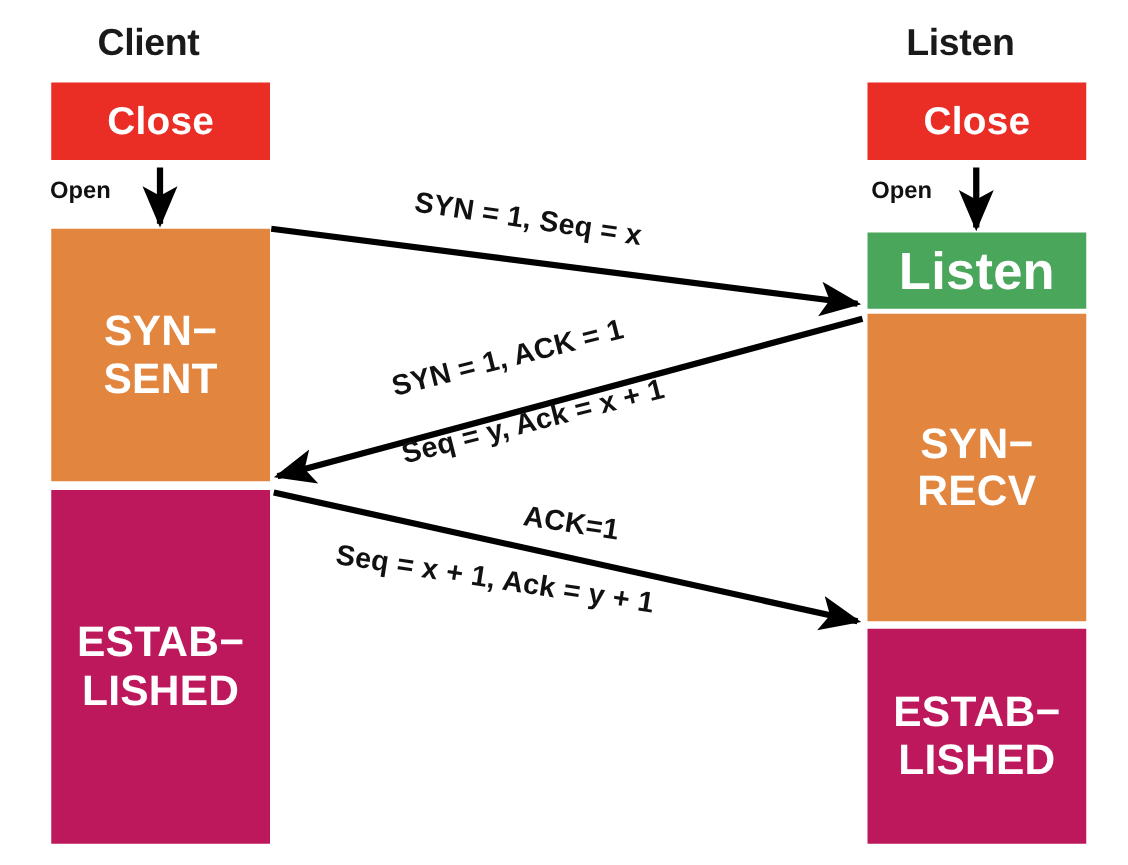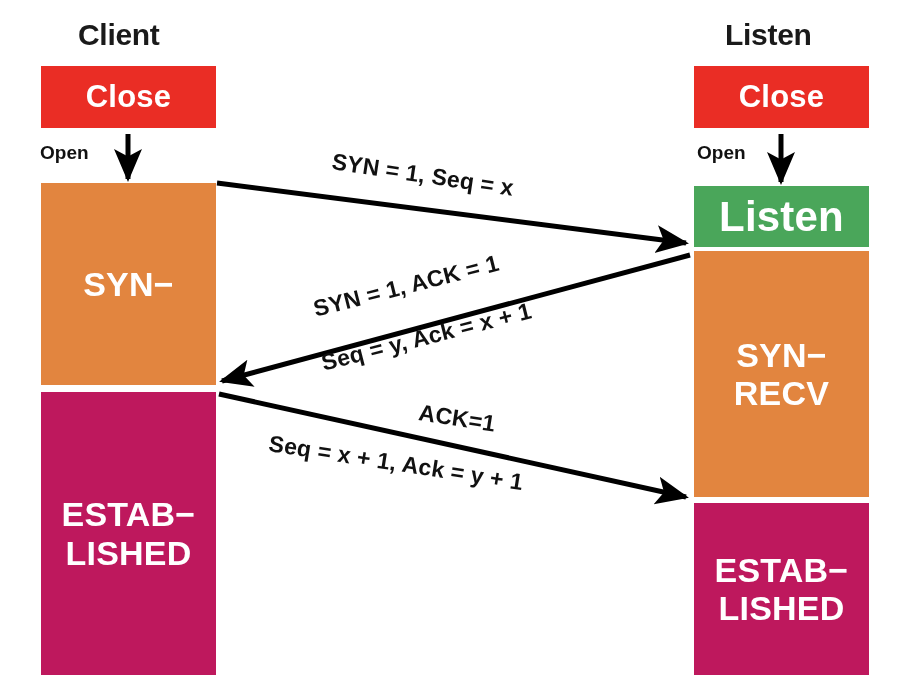--- a/index.html
+++ b/index.html
@@ -102,20 +102,21 @@
   <div class="col-title" id="client-title">Client</div>
   <div class="col-title" id="server-title">Listen</div>
 
   <div class="state-box box-red" id="client-close">
     <span class="state-label">Close</span>
   </div>
 
   <div class="state-box box-orange" id="client-syn">
     <div>
       <span class="state-label">SYN−</span>
+      <span class="state-label">SENT</span>
     </div>
   </div>
 
   <div class="state-box box-green-dull" id="client-est">
     <div>
       <span class="state-label">ESTAB−</span>
       <span class="state-label">LISHED</span>
     </div>
   </div>
 

